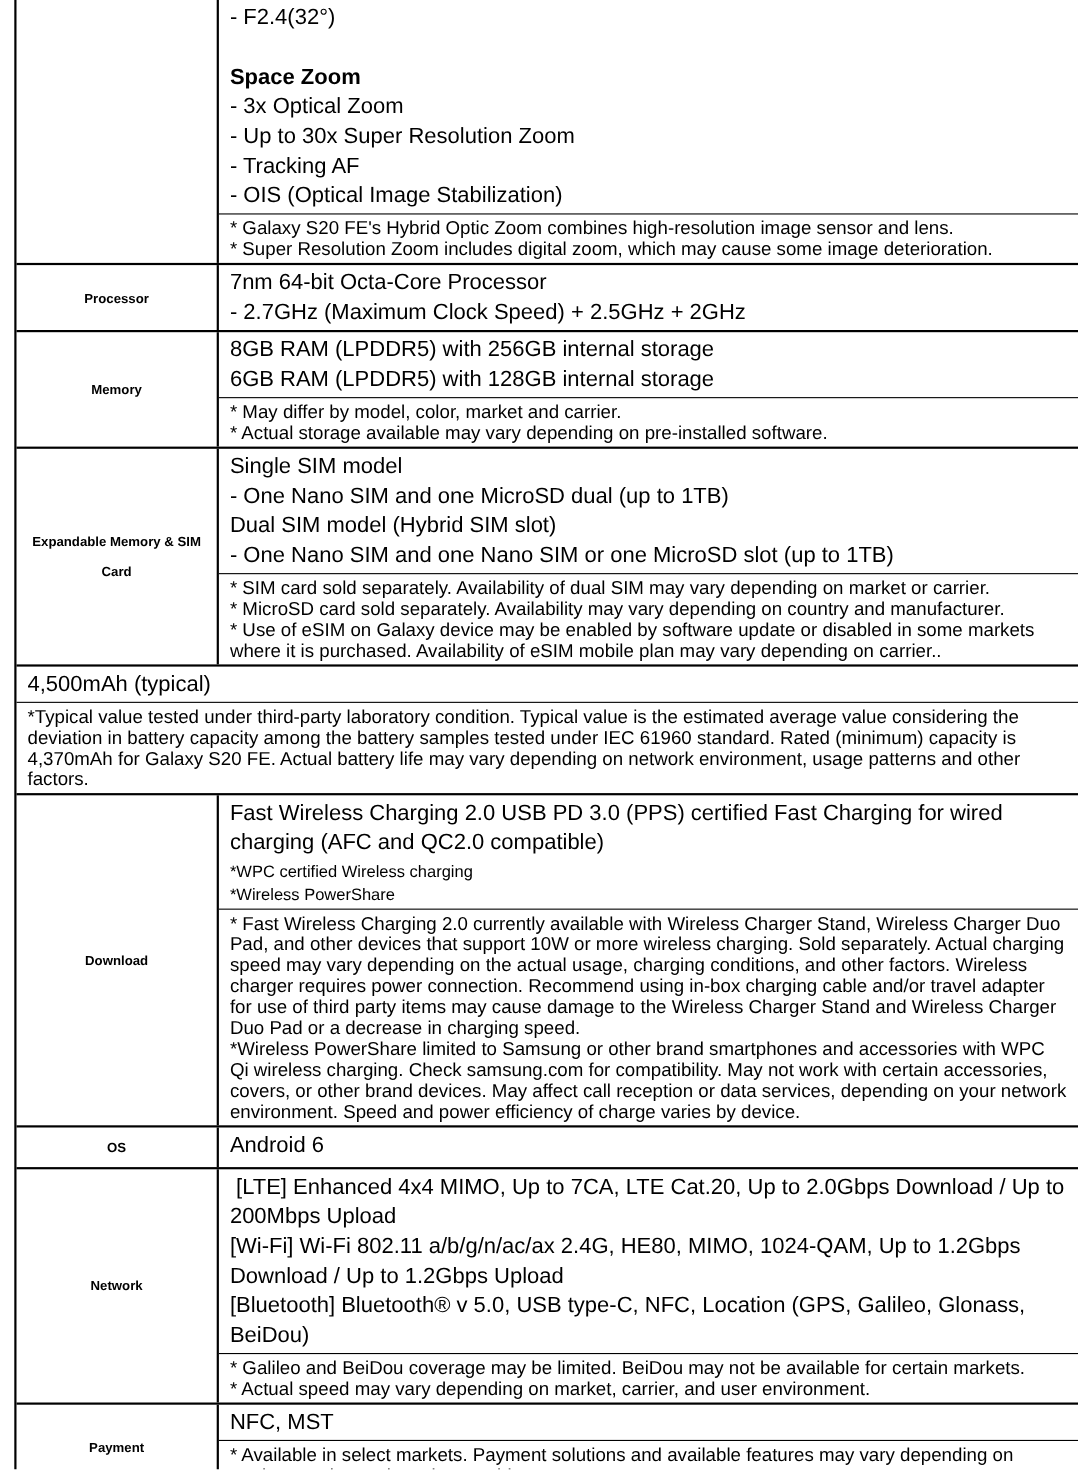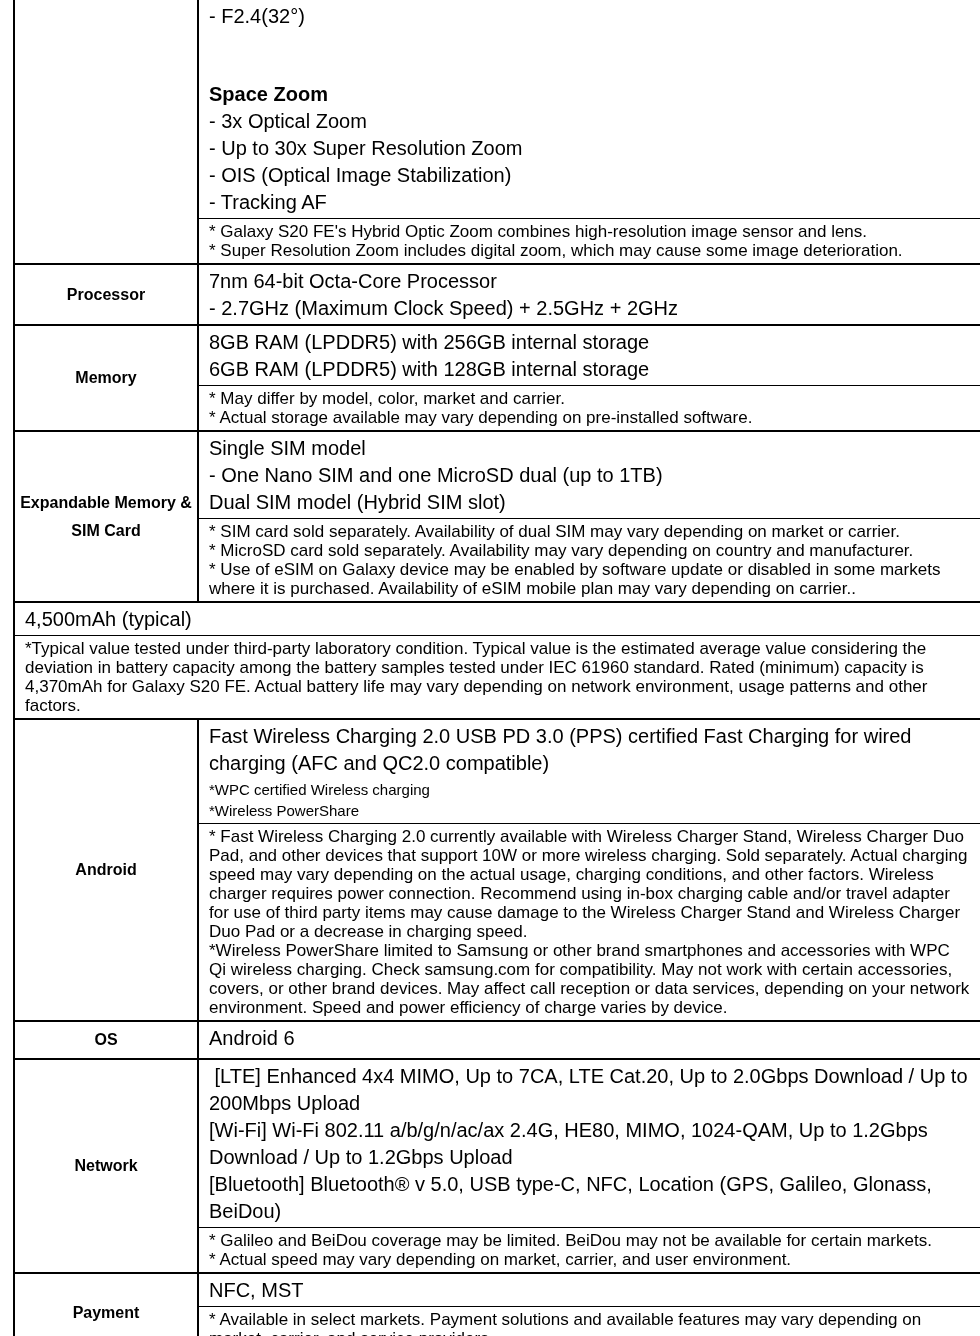--- a/index.html
+++ b/index.html
@@ -35,42 +35,41 @@
   }
   .label-cell {
     width: 172px;
     min-width: 172px;
     border-right: 2px solid #000;
     display: flex;
     align-items: center;
     justify-content: center;
     text-align: center;
     font-weight: bold;
-    font-size: 16px;
+    font-size: 12px;
     line-height: 28px;
     padding: 4px 5px;
     box-sizing: content-box;
   }
   .content-cell {
     flex: 1;
     display: flex;
     flex-direction: column;
     min-width: 0;
   }
   .main-block {
     padding: 3px 12px 2px 10px;
     font-size: 20px;
     line-height: 27px;
   }
   .line {
     white-space: pre-wrap;
   }
   .line.bold {
     font-weight: bold;
-    margin-top: 24px;
   }
   .sub-block {
     padding: 0 12px 2px 10px;
     font-size: 15px;
     line-height: 21px;
   }
   .fn-block {
     border-top: 1px solid #000;
     padding: 3px 12px 3px 10px;
     font-size: 17px;
@@ -88,22 +87,22 @@
   <div class="spec-table">
       <div class="row">
         <div class="label-cell"></div>
         <div class="content-cell">
           <div class="main-block">
             <div class="line">- F2.4(32°)</div>
             <div class="line">&nbsp;</div>
             <div class="line bold">Space Zoom</div>
             <div class="line">- 3x Optical Zoom</div>
             <div class="line">- Up to 30x Super Resolution Zoom</div>
+            <div class="line">- Tracking AF</div>
             <div class="line">- OIS (Optical Image Stabilization)</div>
-            <div class="line">- Tracking AF</div>
           </div>
           <div class="fn-block">
             <div class="fn-line">* Galaxy S20 FE's Hybrid Optic Zoom combines high-resolution image sensor and lens.</div>
             <div class="fn-line">* Super Resolution Zoom includes digital zoom, which may cause some image deterioration.</div>
           </div>
         </div>
       </div>
       <div class="row">
         <div class="label-cell">Processor</div>
         <div class="content-cell">
@@ -126,40 +125,41 @@
           </div>
         </div>
       </div>
       <div class="row">
         <div class="label-cell">Expandable Memory &amp; SIM Card</div>
         <div class="content-cell">
           <div class="main-block">
             <div class="line">Single SIM model</div>
             <div class="line">- One Nano SIM and one MicroSD dual (up to 1TB)</div>
             <div class="line">Dual SIM model (Hybrid SIM slot)</div>
+            <div class="line">- One Nano SIM and one Nano SIM or one MicroSD slot (up to 1TB)</div>
           </div>
           <div class="fn-block">
             <div class="fn-line">* SIM card sold separately. Availability of dual SIM may vary depending on market or carrier.</div>
             <div class="fn-line">* MicroSD card sold separately. Availability may vary depending on country and manufacturer.</div>
             <div class="fn-line">* Use of eSIM on Galaxy device may be enabled by software update or disabled in some markets where it is purchased. Availability of eSIM mobile plan may vary depending on carrier..</div>
           </div>
         </div>
       </div>
       <div class="row">
         <div class="content-cell">
           <div class="main-block">
             <div class="line">4,500mAh (typical)</div>
           </div>
           <div class="fn-block">
             <div class="fn-line">*Typical value tested under third-party laboratory condition. Typical value is the estimated average value considering the deviation in battery capacity among the battery samples tested under IEC 61960 standard. Rated (minimum) capacity is 4,370mAh for Galaxy S20 FE. Actual battery life may vary depending on network environment, usage patterns and other factors.</div>
           </div>
         </div>
       </div>
       <div class="row">
-        <div class="label-cell">Android</div>
+        <div class="label-cell">Download</div>
         <div class="content-cell">
           <div class="main-block">
             <div class="line">Fast Wireless Charging 2.0 USB PD 3.0 (PPS) certified Fast Charging for wired charging (AFC and QC2.0 compatible)</div>
           </div>
           <div class="sub-block">
             <div class="fn-line">*WPC certified Wireless charging</div>
             <div class="fn-line">*Wireless PowerShare</div>
           </div>
           <div class="fn-block">
             <div class="fn-line">* Fast Wireless Charging 2.0 currently available with Wireless Charger Stand, Wireless Charger Duo Pad, and other devices that support 10W or more wireless charging. Sold separately. Actual charging speed may vary depending on the actual usage, charging conditions, and other factors. Wireless charger requires power connection. Recommend using in-box charging cable and/or travel adapter for use of third party items may cause damage to the Wireless Charger Stand and Wireless Charger Duo Pad or a decrease in charging speed.</div>

